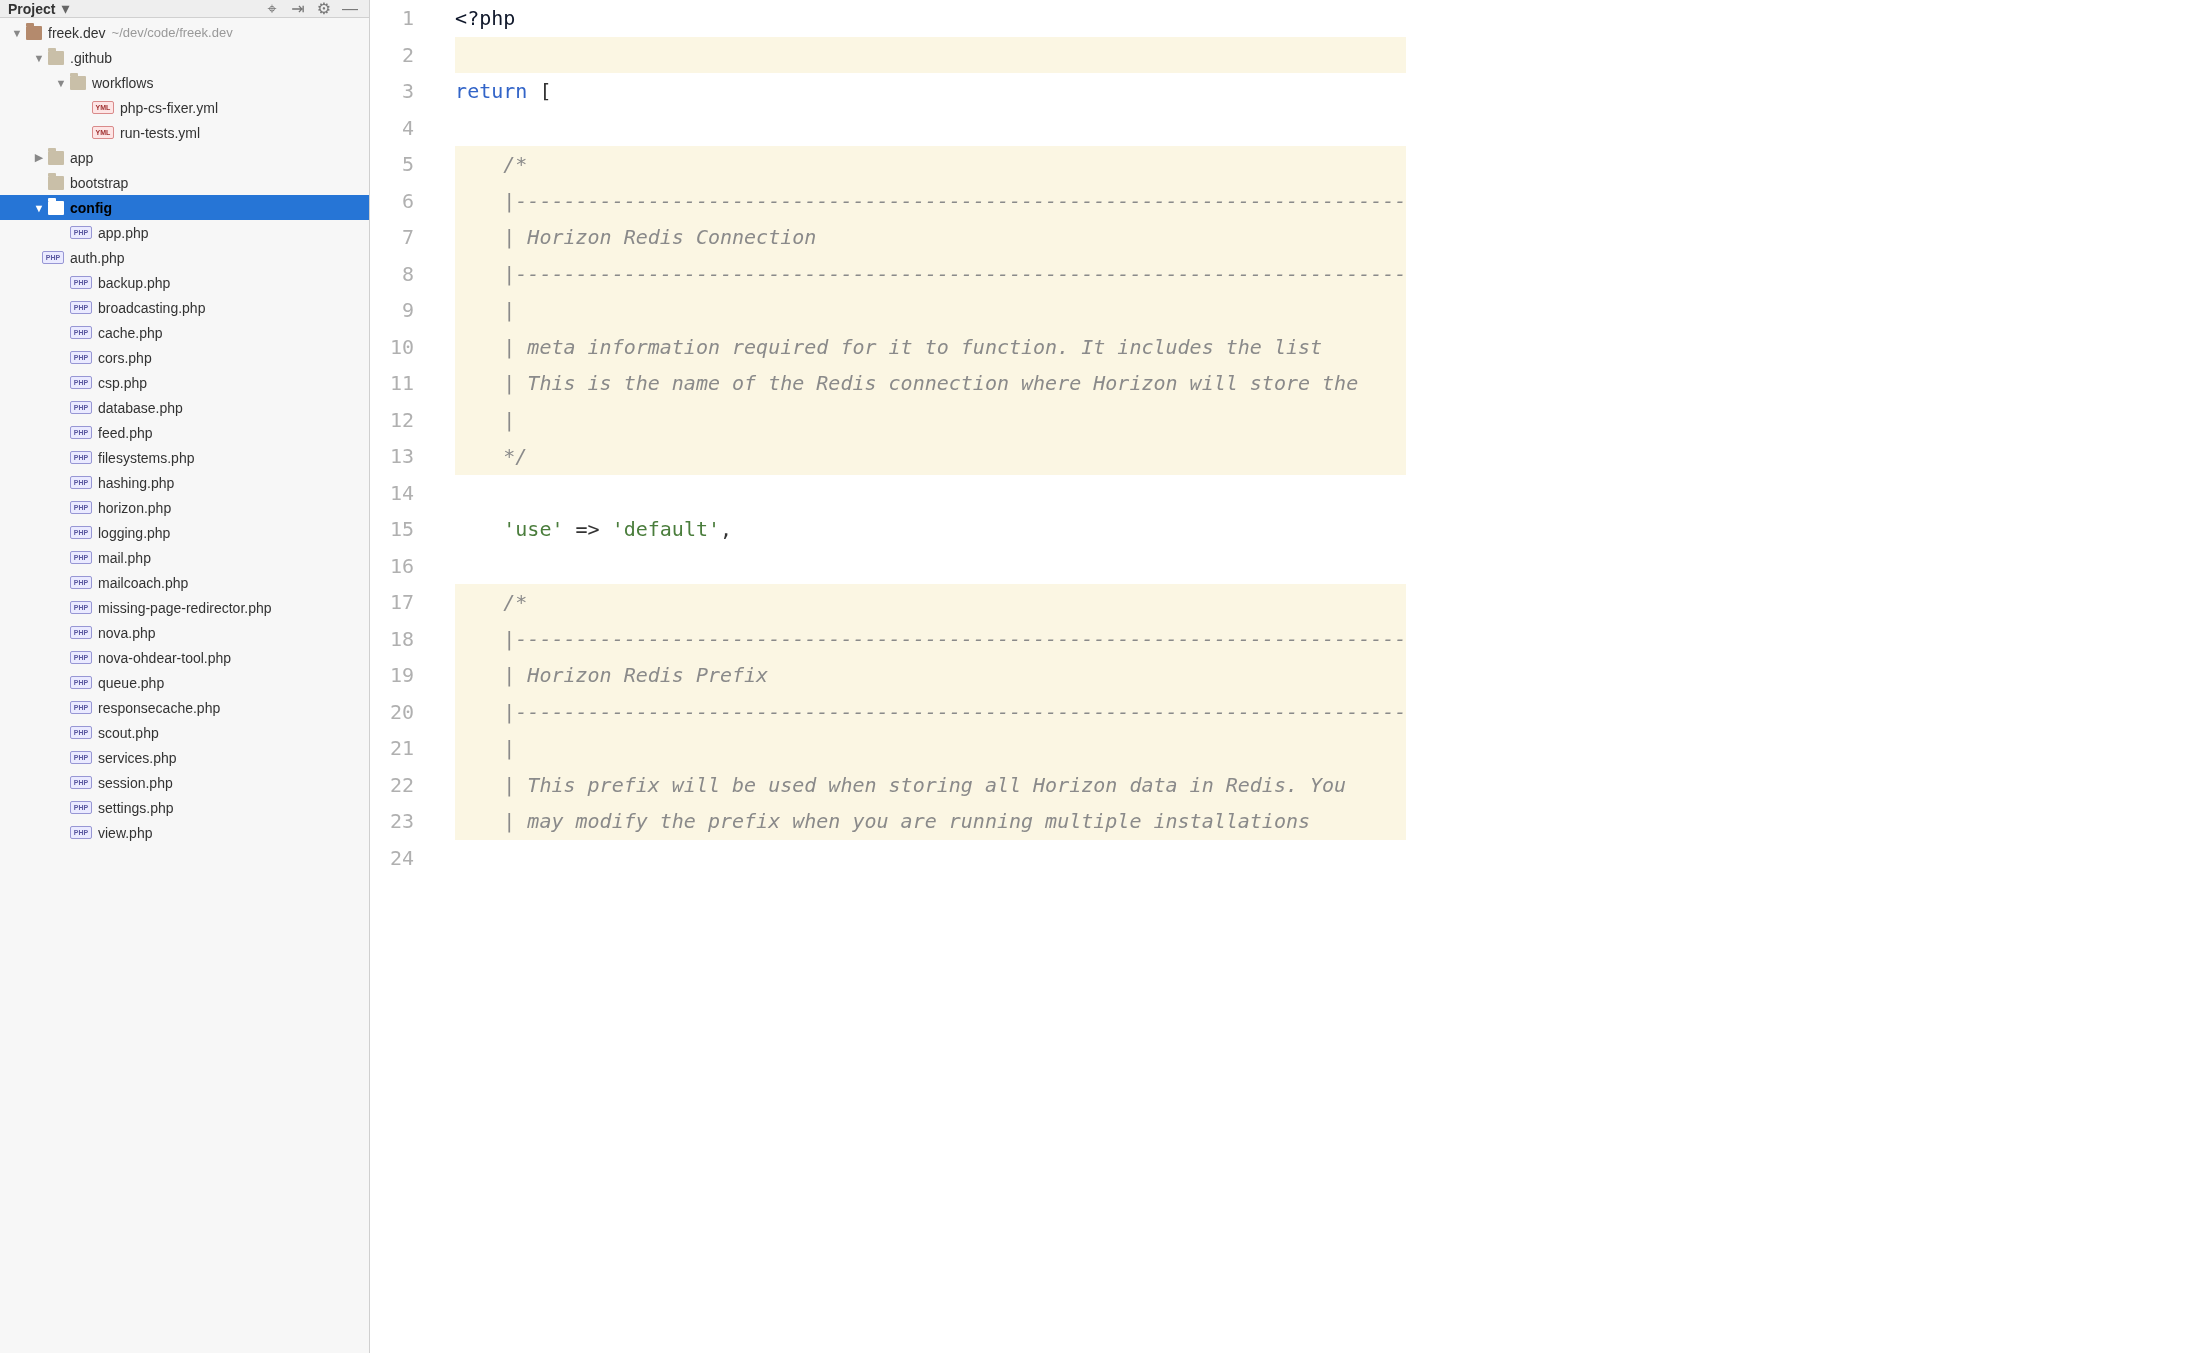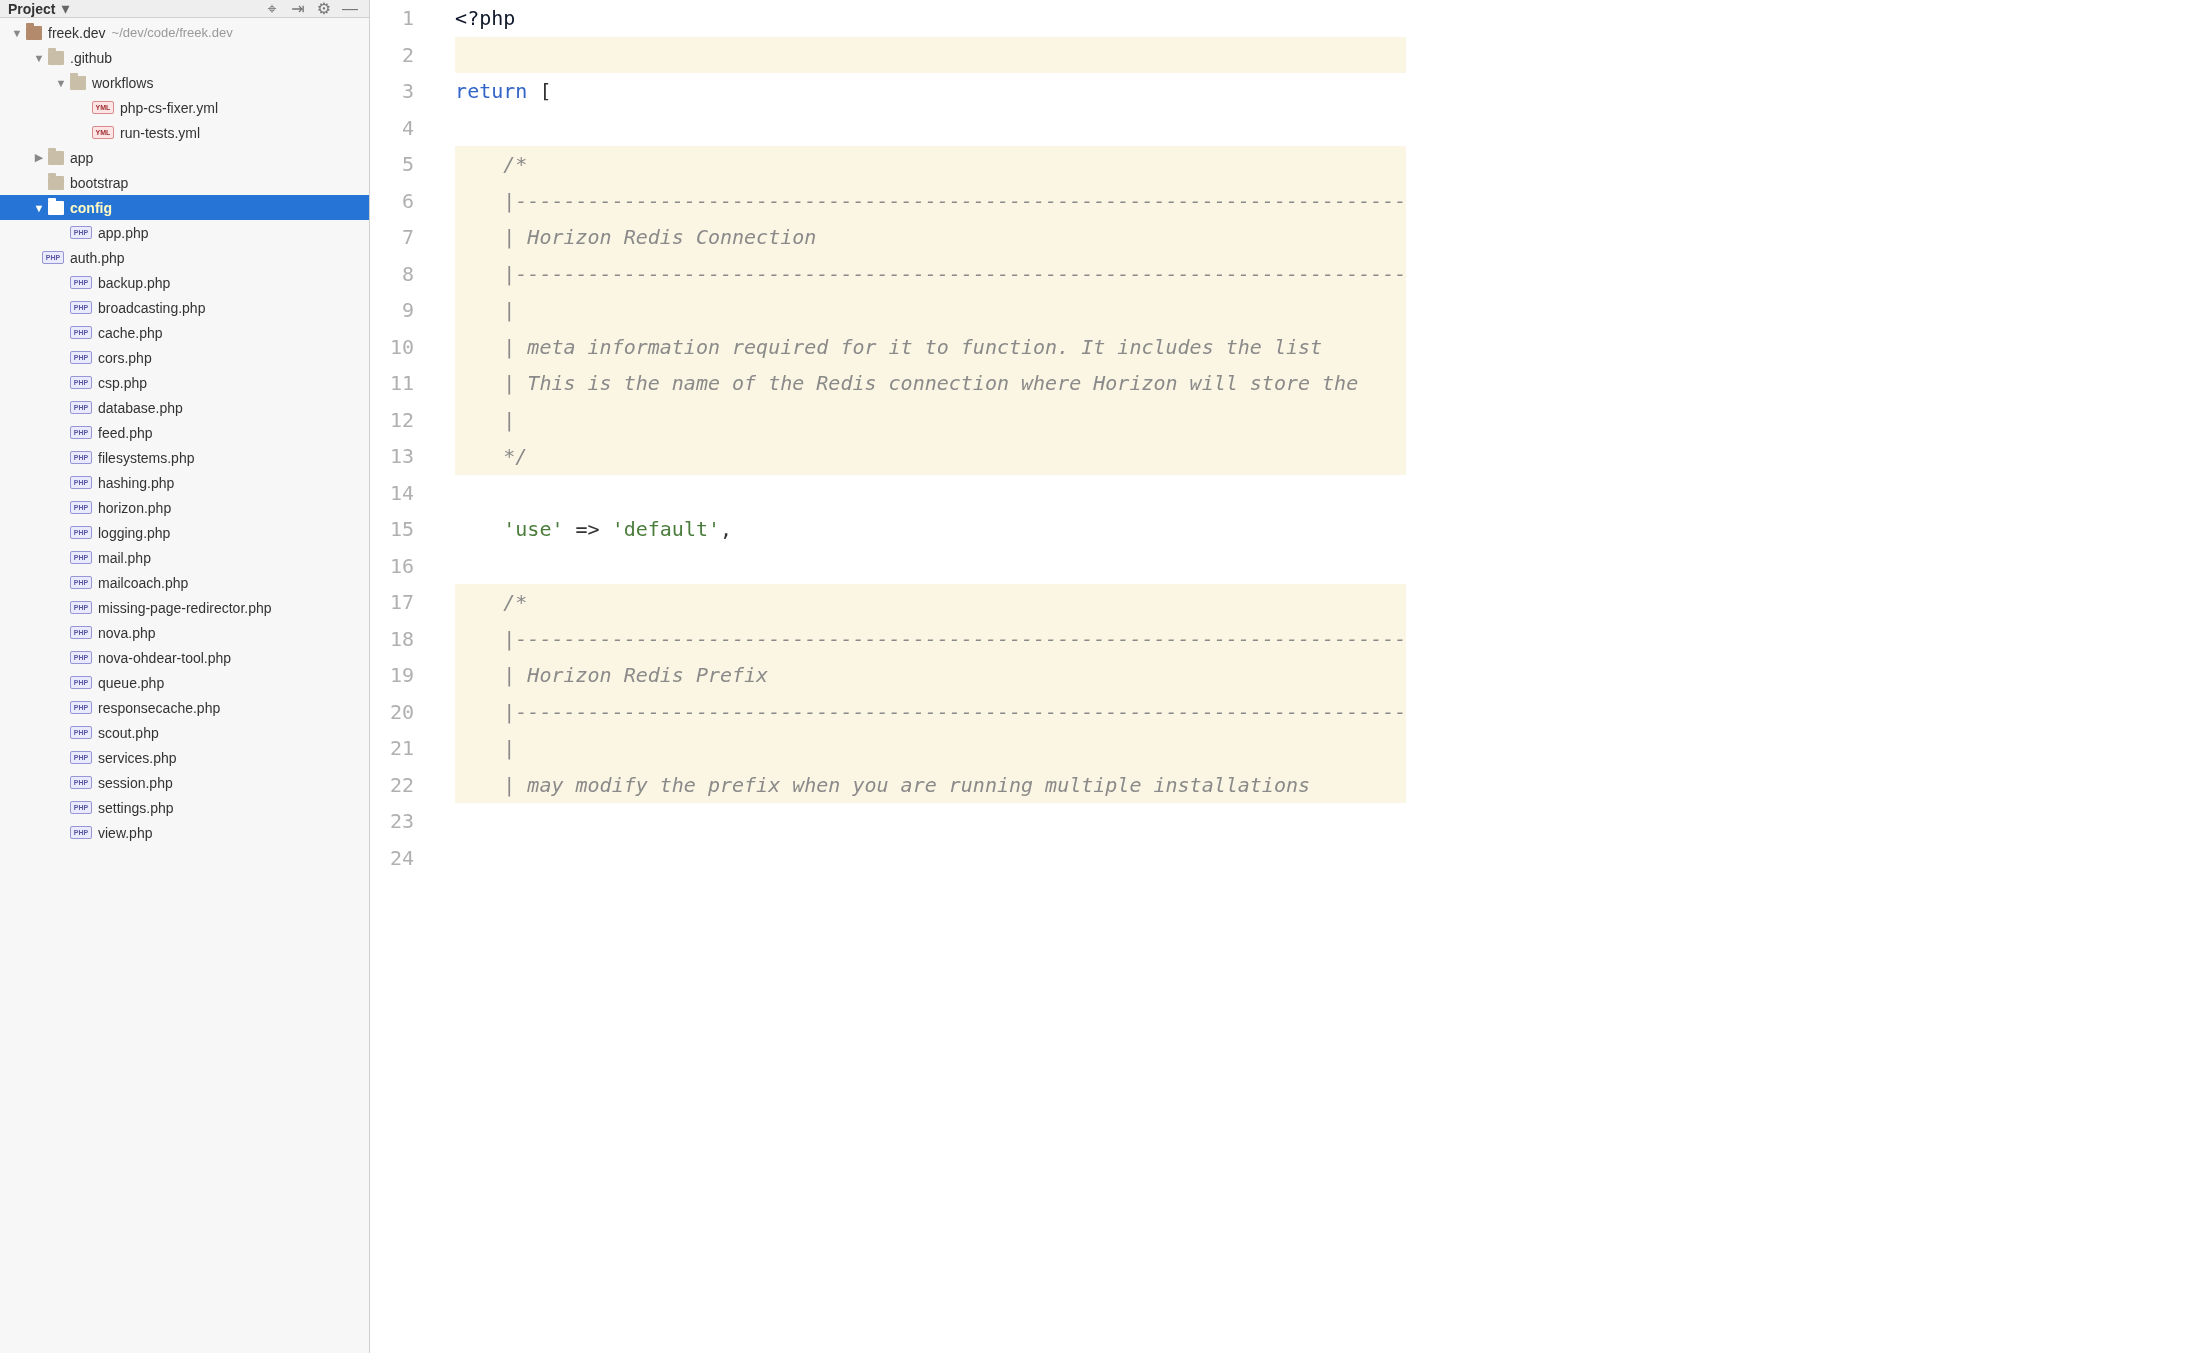--- a/index.html
+++ b/index.html
@@ -94,21 +94,21 @@
       display:inline-flex; align-items:center; justify-content:center;
       width: 22px; height: 13px;
       background:#fde5e5;
       border:1px solid #d98a8a;
       border-radius:2px;
       color:#a03030;
       font-size:7px; font-weight:700;
       margin-right: 6px;
     }
     .node-label { color:#333; }
-    .tree-row.selected .node-label { color:#fef9c3; font-weight:600; }
+    .tree-row.selected .node-label { color:#000000; font-weight:600; }
     .dim { color:#999; margin-left:6px; font-size:13px; }
 
     .editor {
       flex: 1;
       display: flex;
       font-family: "SF Mono", Menlo, Consolas, monospace;
       font-size: 20px;
       overflow-y: auto;
       background:#fff;
     }
@@ -355,15 +355,16 @@
       <div class="cl highlight-comment"><span class="tok-comment">    |</span></div>
       <div class="cl highlight-comment"><span class="tok-comment">    */</span></div>
       <div class="cl">&nbsp;</div>
       <div class="cl"><span class="tok-punct">    </span><span class="tok-string">'use'</span><span class="tok-punct"> =&gt; </span><span class="tok-string">'default'</span><span class="tok-punct">,</span></div>
       <div class="cl">&nbsp;</div>
       <div class="cl highlight-comment"><span class="tok-comment">    /*</span></div>
       <div class="cl highlight-comment"><span class="tok-comment">    |--------------------------------------------------------------------------</span></div>
       <div class="cl highlight-comment"><span class="tok-comment">    | Horizon Redis Prefix</span></div>
       <div class="cl highlight-comment"><span class="tok-comment">    |--------------------------------------------------------------------------</span></div>
       <div class="cl highlight-comment"><span class="tok-comment">    |</span></div>
+      <div class="cl highlight-comment"><span class="tok-comment">    | This prefix will be used when storing all Horizon data in Redis. You</span></div>
       <div class="cl highlight-comment"><span class="tok-comment">    | may modify the prefix when you are running multiple installations</span></div>
     </div>
 </div>
 
 </body></html>

